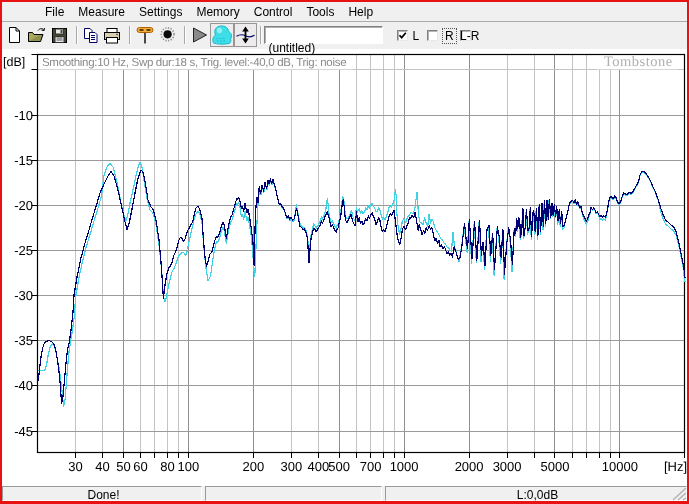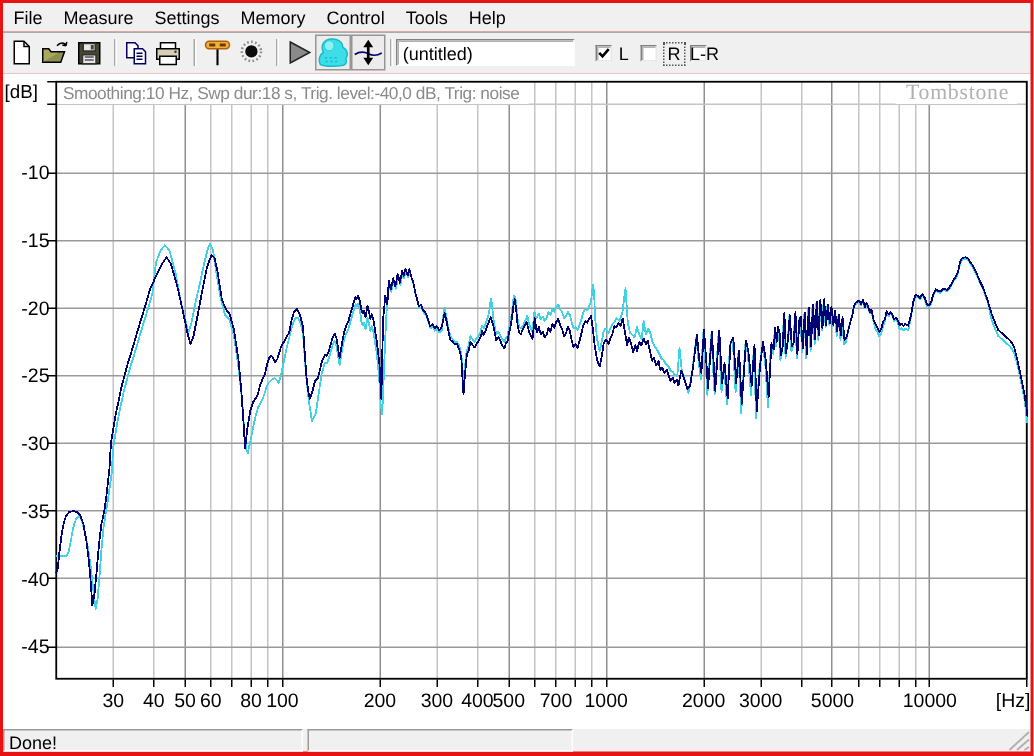--- a/index.html
+++ b/index.html
@@ -1,27 +1,27 @@
 <!DOCTYPE html>
 <html><head><meta charset="utf-8"><style>
 * { margin:0; padding:0; box-sizing:border-box; -webkit-font-smoothing:antialiased; }
 html,body { width:689px; height:504px; overflow:hidden; }
 body { font-family:"Liberation Sans", sans-serif; position:relative; background:#e81212; }
 .abs { position:absolute; }
-#menubar { left:2px; top:2px; width:685px; height:19px; background:#f0f0f0; font-size:12px; color:#000; }
+#menubar { left:2px; top:2px; width:685px; height:19px; background:#f0f0f0; font-size:12px; color:#000;padding-left:36px; }
 #menudiv { left:2px; top:21px; width:685px; height:1px; background:#ababab; }
 #menubar span { display:inline-block; padding:2px 7px 0 7px; line-height:16px; }
 #toolbar { left:2px; top:22px; width:685px; height:27px; background:#f0f0f0; }
 #chartpanel { left:2px; top:49px; width:685px; height:437px; background:#fff; }
-#field { left:263.5px; top:26px; width:119px; height:18px; background:#fff; border:1px solid; border-color:#808080 #fff #fff #808080; box-shadow:inset 1px 1px 0 #b0b0b0; font-size:12px; padding:2px 0 0 4px; }
+#field { left:263.5px; top:26px; width:119px; height:18px; background:#fff; border:1px solid; border-color:#808080 #fff #fff #808080; box-shadow:inset 1px 1px 0 #b0b0b0; font-size:12px; padding:14px 0 0 4px; }
 .cb { top:30px; width:11px; height:11px; background:#fff; border:1px solid; border-color:#808080 #e8e8e8 #e8e8e8 #808080; box-shadow:inset 1px 1px 0 #b4b4b4; }
 .cblab { top:30px; font-size:12px; line-height:12px; }
 .rfocus { line-height:11px !important; }
 #statusbar { left:2px; top:486px; width:685px; height:15px; background:#f0f0f0; }
-.seg { position:absolute; top:0; height:15px; background:#f0f0f0; border:1px solid; border-color:#9a9a9a #fdfdfd #fdfdfd #9a9a9a; font-size:12px; padding:1px 0 0 3px; }
+.seg { position:absolute; top:0; height:15px; background:#f0f0f0; border:1px solid; border-color:#9a9a9a #fdfdfd #fdfdfd #9a9a9a; font-size:12px; padding:1px 0 0 3px;text-align:center; }
 </style></head>
 <body>
 <div class="abs" id="menudiv"></div>
 <div class="abs" id="menubar"><span>File</span><span>Measure</span><span>Settings</span><span>Memory</span><span>Control</span><span>Tools</span><span>Help</span></div>
 <div class="abs" id="toolbar"></div>
 <div class="abs" id="chartpanel"></div>
 <svg width="689" height="504" style="position:absolute;left:0;top:0" xmlns="http://www.w3.org/2000/svg">
     <g>
       <path d="M9.5 27.5 h6.5 l3.5 3.5 v11.5 h-10 z" fill="#fff" stroke="#000"></path>
       <path d="M16 27.5 v3.5 h3.5" fill="none" stroke="#000"></path>
@@ -204,19 +204,20 @@
     <text x="33" y="435.5" font-size="13" text-anchor="end" fill="#000">-45</text>
 <text x="3" y="65.5" font-size="12.5" fill="#000">[dB]</text>
 <text x="42" y="66" font-size="11.5" letter-spacing="-0.3" fill="#8a8a8a">Smoothing:10 Hz, Swp dur:18 s, Trig. level:-40,0 dB, Trig: noise</text>
 <text x="604" y="66" font-size="14.5" fill="#b0b0b0" font-family="Liberation Serif, serif" letter-spacing="0.5">Tombstone</text>
 <polyline points="37.5,370.5 44.5,370.5 46,367 47,362 48,356 49.5,349 51,345.5 52.5,344 54,345.5 55.5,350.5 57,357 58.5,364.5 60,374 61.3,385 62.5,396 63.3,403 63.8,406 65,400 66.2,386 67.5,368 69,352 70.5,342 72,333 74.5,315 75.5,298 78.5,280 82.5,261 86.5,246 90.5,233 94,221 98,208 101.5,196 104,175 107,167 110,163.5 113,167 117,182 121,203 124.5,217 125.7,221.5 127.5,216 130,203 133,190 136,176 138.5,166 140,162.5 142,167 144,180 147,198 150,210 153,213 156,224 159,245 161.5,268 163,290 164.2,300 165.2,302 166.9,294 168.7,285 170.5,277 172.3,271 174.1,268.2 175.9,263.8 177.6,258.4 179.4,254.8 181.2,253 183,252.1 184.8,253.9 185.7,255.7 187.5,249.5 189.3,240.5 191,232.5 192.3,227.1 194,220 195.5,215 197,212 198.5,212 200,214 202,222 204,250 206,268 208,281 210.5,276 212.5,262 214.5,249 216.6,241.6 217.9,242.2 219.2,239 220.5,234.5 221.8,230 223.1,227.4 224.3,230.6 226.4,243.5 228.2,232.6 229.5,226.1 230.8,222.2 232.1,219.7 233.4,215.1 234.7,210.6 236,206.1 237,202.9 237.9,204.2 238.8,202.3 239.8,205.5 240.9,214.3 241.8,216.9 242.7,214.9 243.7,219.4 245,211.7 246,216.2 246.9,220.7 247.9,217.5 248.8,220.7 250.1,228.5 251.2,235.6 252.8,252 253.8,270 254.8,276 255.8,252 256.8,226 257.8,206 258.8,196 259.5,188.5 260.9,194.5 262.4,187 263.9,192.5 265.4,184 266.9,190 268.4,182 269.4,185.5 270.6,180.5 272.1,185 273.3,181 274.8,187 275.8,189.5 276.9,195.5 278.1,200 279.5,205.5 281,205 282.5,208.5 284,210 285.5,214 287,219 288.5,217.5 290,220.5 291.5,219 292.9,221.5 294.4,220.5 295.3,212 296.4,205 297.4,210 298.6,217 300.1,224 301.6,226 303.1,228 304.5,228 306,230 307.5,236 308.5,248 309,255 310,245 311,235 312.5,230 313.5,224 314.9,226 316.4,228 317.4,226 318.4,225 320.4,221 321.4,217 322.4,219 323.4,217 324.4,214 325.4,211 326.4,206 327.2,199 328,203 328.8,212 330.8,223 332.3,221 333.8,224 334.8,226 336.3,228 337.3,225 338.3,224 339.3,219 340.2,215 341.2,209 342.2,200 342.9,197 343.6,199 344.2,203 345.2,214 346.2,218 347.2,219 349,216.5 350,214 351.5,210.5 353,217 355,221 356.3,208 357.5,212 359.2,209 360.5,213 361.8,211 363.1,214 364.4,212 365.7,208 367,210 368.3,206 369.5,208 370.8,205 372.1,203 373.4,206 374.7,208 376,212 377.3,211 378.6,208 379.9,210 381.2,215 382.4,219 383.7,218 385,220 386.3,217 387.6,213 388.9,208 390.2,206 391.5,207 392.8,204 394,201 395.3,190 396.1,195 396.6,210 397.9,225 399.2,232 399.8,234 401.1,228 402.4,221 403.7,219 404.4,220 405.7,222 406.9,219 408.2,216 409.5,215 411,212 413,214 415,208 416.3,197 417,192 418.5,215 420,222 421.5,223 423,225 424.7,218 426.2,223 427.8,226 429.1,214 430.6,223 432,219 433.5,222 435,228 436.5,231 438,233 439.5,236 441,239 442.5,240 444,243 445.5,244 447,247 448.5,248 450,250 451.5,251 453,232 454.5,247 456,251 457.5,257 459,262 461.6,246.5 464.2,224.9 465.8,241.5 467.2,252.7 468.9,221.2 470.4,241.5 471.6,263.1 474.2,222.7 476.4,262.6 479.1,221.9 481,261.3 482.6,243.5 484.7,269.6 486.6,230.4 488.5,226.6 490.4,261.3 492.3,235.1 494.1,275.4 497,228.5 498.6,236.5 500.7,263.2 502.6,231.3 504.1,279.1 506.4,244.5 508.3,229.5 510.1,241.5 512,271.7 513.9,230.4 515.5,236 516.5,219.5 517.5,231 518.5,219 519.5,225 520.2,240 521.5,234 522.6,209.5 523.7,238.5 525.1,228.5 526.2,211 527.6,234 528.9,231 530,209 531.3,239 532.7,213.5 533.5,212 534.9,235 536.2,209.5 537.6,239 538.9,206 540.4,234 541.7,204 543.1,229.5 544.2,202 545.5,226.5 546.6,201 548,220 549.1,200.5 550.5,218 551.6,204 552.9,216.5 554,205.5 555.3,217.5 556.4,208 557.8,224 558.9,211 560.3,226.5 561.4,212.5 562.7,229.5 564.1,227.9 565.4,220.5 566.5,216.1 567.9,211.2 569,205.2 570.1,203 572.6,201.4 574,203.6 575.3,200.8 576.6,205.7 577.7,203 578.8,205.7 579.9,209 581,207.4 582.4,214.5 583.5,218.7 584.9,221.4 586.2,224.1 587.5,222.5 588.6,218.1 590,213.4 591.1,208.5 592.5,210.7 593.6,209 594.9,210.7 596,213.9 597.3,212.8 598.4,214.5 599.8,219.7 600.9,218.7 602.4,220.3 603.4,219 604.8,219.7 605.5,220.2 607.4,210.8 608.9,201.8 610.4,197.4 611.9,198.4 613.4,199.8 614.9,196.9 616.4,199.4 617.9,203.8 619.3,204.8 620.8,202.3 622.3,196.9 623.8,193.9 625.3,194.9 626.8,195.4 628.3,193.9 629.8,193.4 631.2,194.4 632.7,192.9 634.2,190.4 636,187 637.2,185.5 638.7,182 640,176 641.5,173 643.5,172.5 645.5,173.5 647,176 648.5,178 651,183 653,188 655.5,193 658.5,201.5 661,213 663.5,219.5 665.5,224 668.5,226.5 671,229 673.5,231 676,235 678.5,244 681,256 683,266 684.5,279 685,282" fill="none" stroke="#3ed2e2" stroke-width="1.2" stroke-linejoin="round" shape-rendering="crispEdges"></polyline>
 <polyline points="37.5,382 38.5,379 39.5,369 41,357 42.5,348.5 44,344 46,341.5 49,340.7 51.5,341.5 53.5,343.5 55.5,349 57.5,360 59,372 60,382 60.8,392 61.5,403.5 62.3,400 63,396 64.5,380 66,363 67.5,350 69.5,341 71,330 73,312 74,295 77,277 81,258 85,243 89,230 92.5,218 96.5,205 100,193 104,184 108,176 111,171.5 114,176 118,190 122,208 125,222 127,229.5 129,224 132,209 135,193 138,178 141,170 143,172 145,181 148,200 151,207 153,209 156,220 159,240 161,262 162.5,284 163.4,298.6 165.1,284.3 166.9,273.6 168.7,268.2 170.5,265.5 171.9,262.9 173.7,255.7 175,253 176.8,248.6 178,243.2 179.4,238.8 180.9,237 182.1,238.8 183.4,241.4 184.8,239.6 186.2,235.2 187.5,230.7 188.7,228.9 190.1,226.3 191.6,223.6 192.8,221.8 194.5,213 196,208 198,206 200,210 202,218 203,233 204.4,252 205.5,261 206.5,266 208,262 210,254 212,252 214.7,240.5 216.6,236.6 217.9,237.2 219.2,234 220.5,229.5 221.8,225 223.1,222.4 224.3,225.6 226.4,238.5 228.2,227.6 229.5,221.1 230.8,217.2 232.1,214.7 233.4,210.1 234.7,205.6 236,201.1 237,197.9 237.9,199.2 238.8,197.3 239.8,200.5 240.9,206.3 241.8,208.9 242.7,206.9 243.7,211.4 245,203.7 246,208.2 246.9,212.7 247.9,209.5 248.8,212.7 250.1,220.5 251.2,227.6 252.1,235.3 253,243 253.8,259 254.2,266 255.4,213 256.9,197 258.2,203 259.2,187 260.6,193 262.1,185.5 263.6,191 265.1,182.5 266.6,188.5 268.1,180.5 269.1,184 270.3,179 271.8,183.5 273,179.5 274.5,185.5 275.5,188 276.6,194 277.8,198.5 279.2,204 280.7,203.5 282.2,207 283.7,208.5 285.2,212.5 286.7,217.5 288.2,216 289.7,219 291.2,217.5 292.6,220 294.1,219 295.3,214.5 296.4,208.5 297.4,212.5 298.6,219 300.1,226.5 301.6,227.5 303.1,229.5 304.5,229 306,232.5 307.5,238 308.5,255 309,263 309.8,252 310.5,244 311.2,236.7 312.5,233.7 313.5,228.2 314.9,229.7 316.4,231.7 317.4,229.7 318.4,228.2 320.4,224.8 321.4,220.8 322.4,223.3 323.4,221.3 324.4,218.3 325.4,215.8 326.4,213.3 327.2,211.5 328.8,216.8 330.8,226.7 332.3,224.8 333.8,227.7 334.8,230.2 336.3,232.2 337.3,228.7 338.3,227.7 339.3,222.3 340.2,218.3 341.2,212.9 342.2,204.4 343.2,199.5 344.2,206.9 345.2,217.8 346.2,221.8 347.2,222.8 349,218.5 351,214.5 353,222 355,226 356.5,212 357.9,221.8 359.2,217.9 360.5,223 361.8,221.1 363.1,225 364.4,223 365.7,218.5 367,221.1 368.3,216 369.5,218.5 370.8,214.7 372.1,212.7 373.4,216.6 374.7,219.2 376,224.3 377.3,222.4 378.6,217.9 379.9,220.5 381.2,227.6 382.4,231.4 383.7,229.5 385,232.1 386.3,227.6 387.6,222.4 388.9,216.6 390.2,214 391.5,215.3 392.8,212.7 394,210.8 395.3,219.8 396.6,231.4 397.9,239.2 399.2,243 399.8,244.3 401.1,237.9 402.4,229.5 403.7,226.3 404.4,227 405.7,229.5 406.9,225.5 408.2,222.9 409.5,217.5 410.7,218.3 412.2,215.3 413.7,217.5 415.1,212.3 416.6,221.3 418.1,230.2 419.2,225 420.6,228.7 422.1,234.6 423.6,230.2 424.7,233.9 426.2,228 427.6,230.2 429.1,225.7 430.6,229.4 431.8,227.2 433.3,233.9 434.8,240.6 436,238.4 437.5,243.6 439,240.6 440.1,246.5 441.5,245.1 443,248.8 444.5,246.5 445.5,249.5 447,253.9 448.5,251.7 449.7,255.5 451.2,253.2 452.3,257 454.2,247 456,252 458.2,259.1 460,257.6 462,245 464.6,223.4 466.2,240 467.6,248.7 469.3,219.7 470.8,240 472,259.1 474.6,221.2 476.8,260.6 479.5,220.4 481.4,255.3 483,242 485.1,265.6 487,228.9 488.9,225.1 490.8,255.3 492.7,233.6 494.5,269.4 497.4,227 499,235 501.1,257.2 503,229.8 504.5,274.1 506.8,243 508.7,228 510.5,240 512.4,264.7 514.3,228.9 515.8,233 516.8,218.5 517.8,228 518.8,218 519.8,222 520.5,237 521.8,231 522.9,208.5 524,235.5 525.4,225.5 526.5,210 527.9,231 529.2,228 530.3,208 531.6,236 533,212.5 533.8,211 535.2,232 536.5,208.5 537.9,236 539.2,205 540.7,231 542,203 543.4,226.5 544.5,201 545.8,223.5 546.9,200 548.3,219 549.4,199.5 550.8,217 551.9,203 553.2,215.5 554.3,204.5 555.6,216.5 556.7,207 558.1,221 559.2,210 560.6,223.5 561.7,211.5 563,226.5 564.4,224.9 565.7,219.5 566.8,215.1 568.2,210.2 569.3,204.2 570.4,202 572.6,200.4 574,202.6 575.3,199.8 576.6,204.7 577.7,202 578.8,204.7 579.9,208 581,206.4 582.4,213.5 583.5,215.7 584.9,218.4 586.2,221.1 587.5,219.5 588.6,215.1 590,212.4 591.1,207.5 592.5,209.7 593.6,208 594.9,209.7 596,212.9 597.3,211.8 598.4,213.5 599.8,216.7 600.9,215.7 602.4,217.3 603.4,216 604.8,216.7 605.5,217.2 607.4,209.8 608.9,200.8 610.4,196.4 611.9,197.4 613.4,198.8 614.9,195.9 616.4,198.4 617.9,202.8 619.3,203.8 620.8,201.3 622.3,195.9 623.8,192.9 625.3,193.9 626.8,194.4 628.3,192.9 629.8,192.4 631.2,193.4 632.7,191.9 634.2,189.4 636,186 637.2,184.5 638.7,181 640,175 641.5,172 643.5,171.5 645.5,172.5 647,175 648.5,177 651,182 653,187 655.5,192 658.5,200.5 661,209 663.5,215.5 665.5,220 668.5,222.5 671,225 673.5,227 676,231 678.5,241 681,253 683,263 684.5,273 685,278" fill="none" stroke="#000075" stroke-width="1.2" stroke-linejoin="round" shape-rendering="crispEdges"></polyline>
 </svg>
 <div class="abs" id="statusbar">
 <div class="seg" style="left:0px; width:200px;">Done!</div>
 <div class="seg" style="left:203px; width:177px;"></div>
+<div class="seg" style="left:383px; width:302px;">L:0,0dB</div>
 </div>
 <svg width="16" height="14" style="position:absolute;left:671px;top:487px">
     <g stroke="#b0b0b0" stroke-width="1.3">
       <line x1="15" y1="1" x2="2" y2="13"></line>
       <line x1="15" y1="6" x2="7" y2="13"></line>
       <line x1="15" y1="11" x2="12" y2="13"></line>
     </g>
   </svg>
 </body></html>

